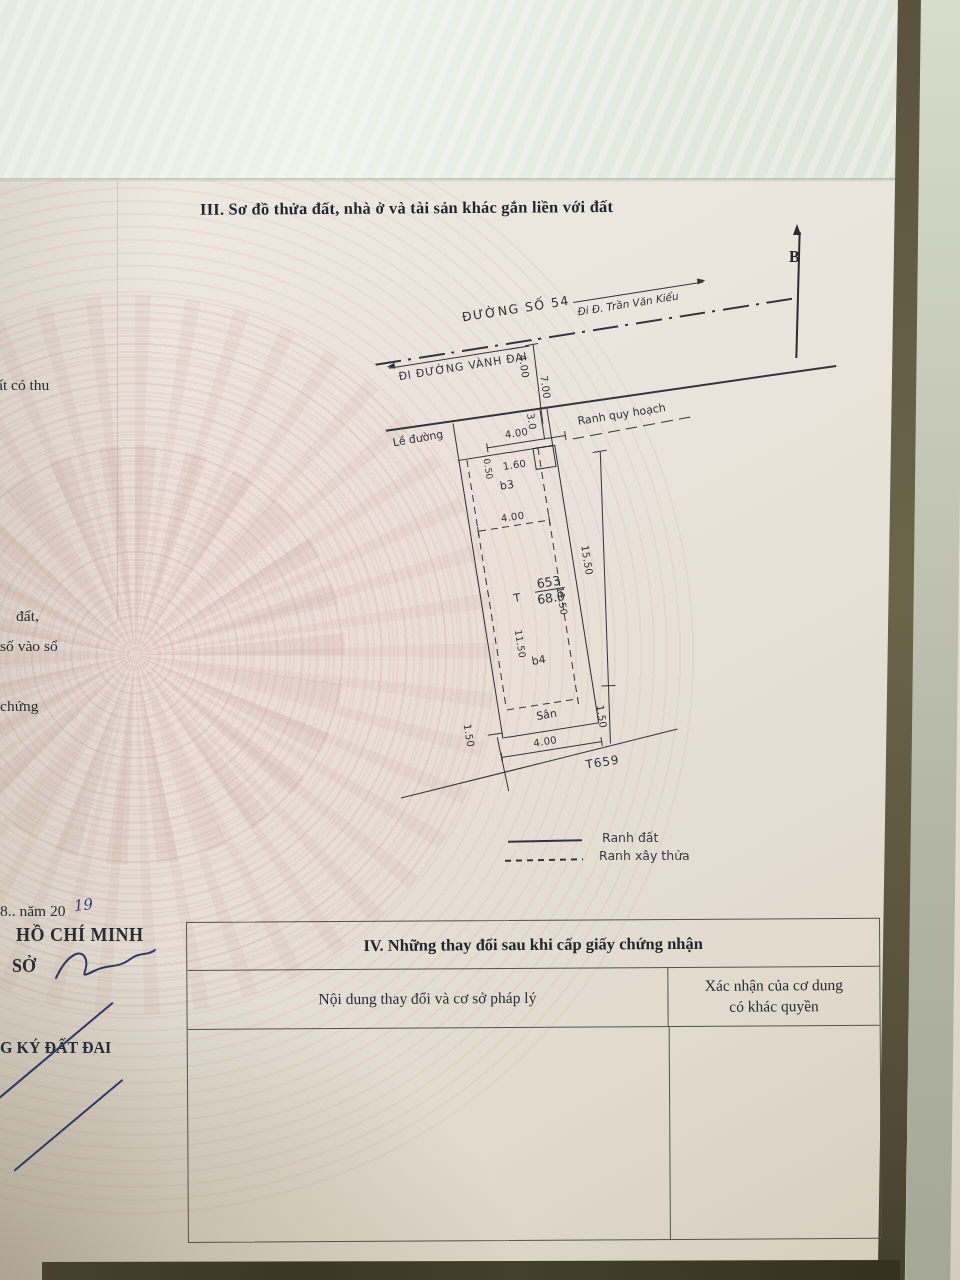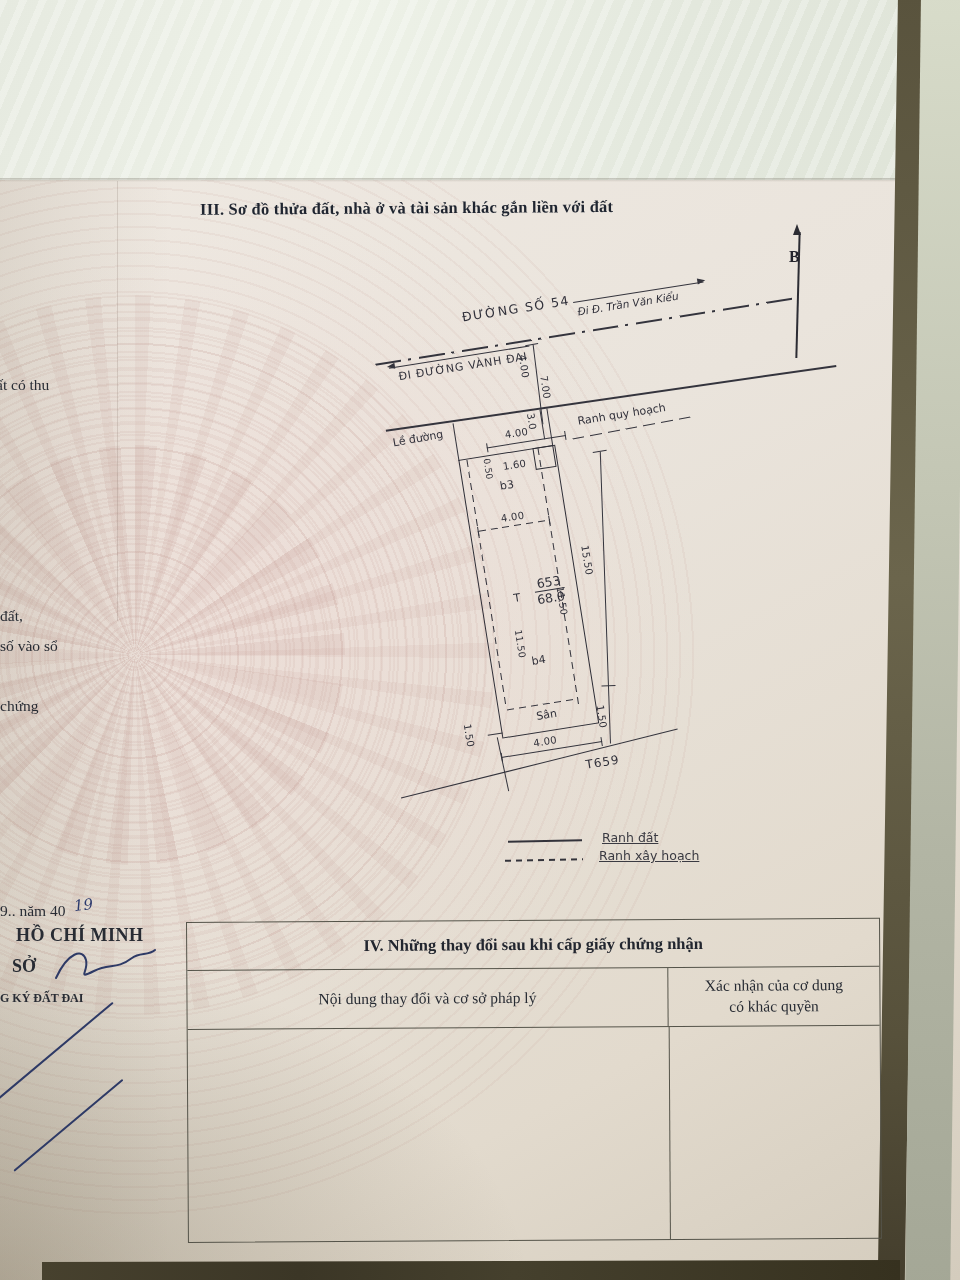--- a/index.html
+++ b/index.html
@@ -102,21 +102,21 @@
     border-top:3.5px solid transparent;border-bottom:3.5px solid transparent;border-right:8px solid #34343d;}
   .arrow-r{position:absolute;right:-2px;top:-4px;width:0;height:0;
     border-top:3.5px solid transparent;border-bottom:3.5px solid transparent;border-left:8px solid #34343d;}
   .plot{position:absolute;left:62px;top:186px;width:96px;height:280px;border:1.6px solid #2e2e37;}
   .fraction{position:absolute;left:46px;top:126px;width:46px;text-align:center;font-size:12.5px;}
   .fraction .num{border-bottom:1.3px solid #30303a;padding:0 3px;display:inline-block;}
   
   .legend-line-solid{left:508px;top:840px;width:74px;height:1.6px;background:#33333b;transform:rotate(-1.2deg);}
   .legend-line-dash{left:505px;top:859px;width:78px;height:1.6px;
     background:repeating-linear-gradient(to right,#33333b 0 6px, rgba(0,0,0,0) 6px 11px);transform:rotate(-1.2deg);}
-  .legend-lab{font-family:"DejaVu Sans",sans-serif;font-size:12.5px;color:#3a3a42;white-space:nowrap;text-decoration:underline;}
+  .legend-lab{font-family:"DejaVu Sans",sans-serif;font-size:12.5px;color:#3a3a42;white-space:nowrap;}
   
   .t4{left:186px;top:922px;width:692px;height:319px;border:1.4px solid #55544a;
       transform:rotate(-0.35deg);transform-origin:0 0;display:flex;flex-direction:column;}
   .t4-title{height:47px;display:flex;align-items:center;justify-content:center;
       font-size:16.5px;font-weight:bold;color:#22262f;border-bottom:1.2px solid #55544a;}
   .t4-head{display:flex;border-bottom:1.2px solid #55544a;}
   .t4-c1{width:69.5%;border-right:1.2px solid #55544a;display:flex;align-items:center;justify-content:center;
       font-size:15.5px;color:#272b33;padding:10px 8px;box-sizing:border-box;text-align:center;}
   .t4-c2{flex:1;display:flex;flex-direction:column;align-items:center;justify-content:center;
       font-size:15.5px;color:#272b33;padding:8px 6px;box-sizing:border-box;text-align:center;line-height:1.35;}
@@ -232,45 +232,45 @@
 
   <div class="dlab" style="left:140px;top:500px;font-size:12px;letter-spacing:1px;">T659</div>
 
   <div class="solid-h" style="left:-48px;top:498px;width:285px;height:1.3px;transform:rotate(-5deg);"></div>
   <div class="solid-v" style="left:58px;top:466px;height:55px;width:1.2px;transform:rotate(-3deg);"></div>
 </div>
 
 <div class="abs legend-line-solid"></div>
 <div class="abs legend-lab" style="left:602px;top:830px;">Ranh đất</div>
 <div class="abs legend-line-dash"></div>
-<div class="abs legend-lab" style="left:599px;top:848px;">Ranh xây hoạch</div>
+<div class="abs legend-lab" style="left:599px;top:848px;">Ranh xây thửa</div>
 
 <div class="abs t4">
   <div class="t4-title">IV. Những thay đổi sau khi cấp giấy chứng nhận</div>
   <div class="t4-head">
     <div class="t4-c1">Nội dung thay đổi và cơ sở pháp lý</div>
     <div class="t4-c2">
       <span>Xác nhận của cơ dung</span>
       <span>có khác quyền</span>
     </div>
   </div>
   <div class="t4-body">
     <div class="t4-b1"></div>
     <div class="t4-b2"></div>
   </div>
 </div>
 
 <div class="abs frag" style="left:-4px;top:376px;">ất có thu</div>
-<div class="abs frag" style="left:0px;top:607px;">đất,</div>
+<div class="abs frag" style="left:16px;top:607px;">đất,</div>
 <div class="abs frag" style="left:0px;top:637px;font-family:Liberation Serif, serif;">số vào sổ</div>
 <div class="abs frag" style="left:0px;top:697px;">chứng</div>
-<div class="abs frag" style="left:0px;top:902px;">9..  năm 40</div>
+<div class="abs frag" style="left:0px;top:902px;">8..  năm 20</div>
 <div class="abs hand hand-year">19</div>
 <div class="abs frag frag-bold" style="left:16px;top:925px;font-size:18px;letter-spacing:0.5px;">HỒ CHÍ MINH</div>
 <div class="abs frag frag-bold" style="left:12px;top:956px;font-size:18px;">SỞ</div>
-<div class="abs frag frag-bold" style="left:0px;top:991px;font-size:12px;">G KÝ ĐẤT ĐAI</div>
+<div class="abs frag frag-bold" style="left:0px;top:1039px;font-size:16px;">G KÝ ĐẤT ĐAI</div>
 
 <svg class="abs" style="left:50px;top:940px;" width="110" height="52" viewBox="0 0 110 52">
   <path d="M6,38 C18,12 33,8 36,20 C39,31 26,40 44,31 C60,23 66,30 82,18 C90,12 98,16 105,10" fill="none" stroke="#2e3a66" stroke-width="2" stroke-linecap="round"></path>
 </svg>
 
 <div class="pen-stroke" style="left:-2px;top:1098px;width:150px;transform:rotate(-40deg);"></div>
 <div class="pen-stroke" style="left:14px;top:1170px;width:142px;transform:rotate(-40deg);"></div>
 
 </body></html>

